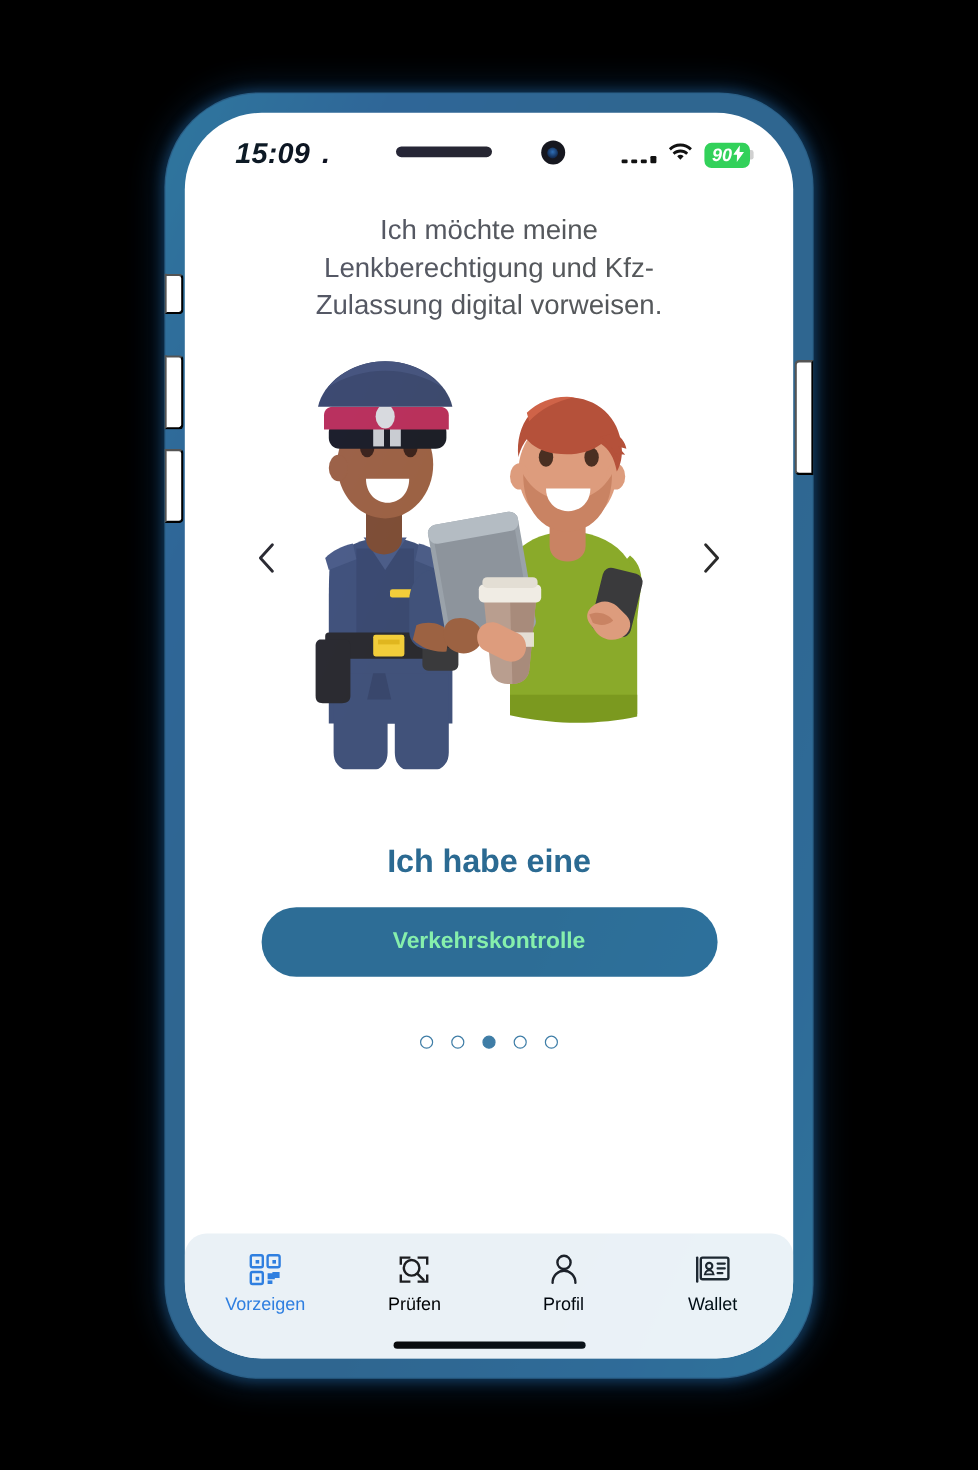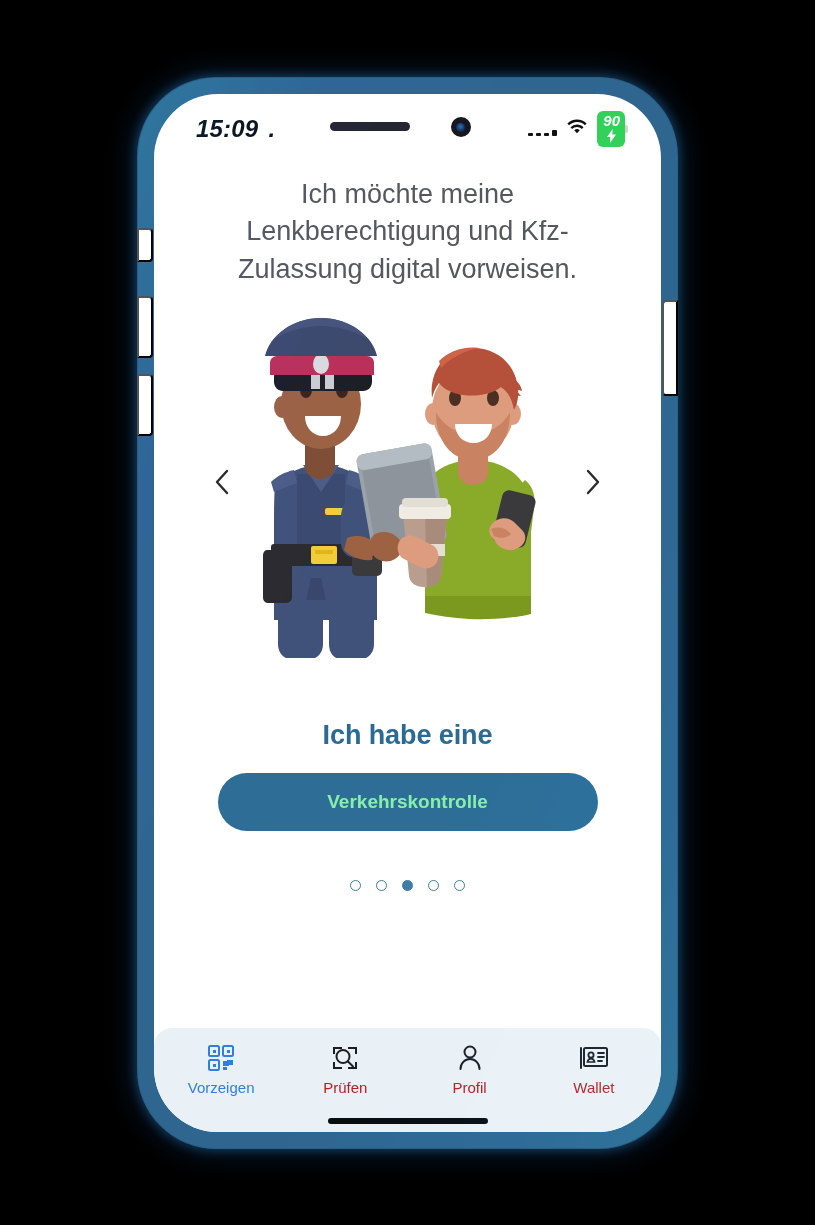--- a/index.html
+++ b/index.html
@@ -123,21 +123,20 @@
     color: #ffffff;
     font-size: 15px;
     font-weight: 700;
     border-radius: 6px;
     padding: 2px 5px 2px 6px;
     display: flex;
     align-items: center;
     gap: 1px;
     line-height: 1;
     position: relative;
-    flex-direction: column;
   }
   #battery-badge::after {
     content: "";
     position: absolute;
     right: -3px;
     top: 50%;
     transform: translateY(-50%);
     width: 3px;
     height: 8px;
     background: rgba(200,200,200,.85);
@@ -187,21 +186,21 @@
 
   #activity-label {
     margin-top: 123px;
     font-size: 19px;
     letter-spacing: 1.1px;
     color: #5a5a5a;
     text-align: center;
   }
   #activity-desc {
     margin-top: 12px;
-    font-size: 27px;
+    font-size: 23px;
     line-height: 1.38;
     color: #55585b;
     text-align: center;
     max-width: 370px;
   }
 
   
   #carousel {
     position: relative;
     width: 100%;
@@ -313,21 +312,21 @@
     gap: 7px;
     width: 100px;
     cursor: pointer;
     background: none;
     border: none;
     padding: 0;
     font-family: "Liberation Sans", sans-serif;
   }
   .nav-label {
     font-size: 15px;
-    color: #b91c1c;
+    color: #000000;
     font-weight: 400;
   }
   .nav-item.active .nav-label { color: #2f7fe0; }
   .nav-icon { height: 28px; display: flex; align-items: center; justify-content: center; }
 
   #home-indicator {
     width: 160px;
     height: 6px;
     border-radius: 4px;
     background: #0a0a0a;

